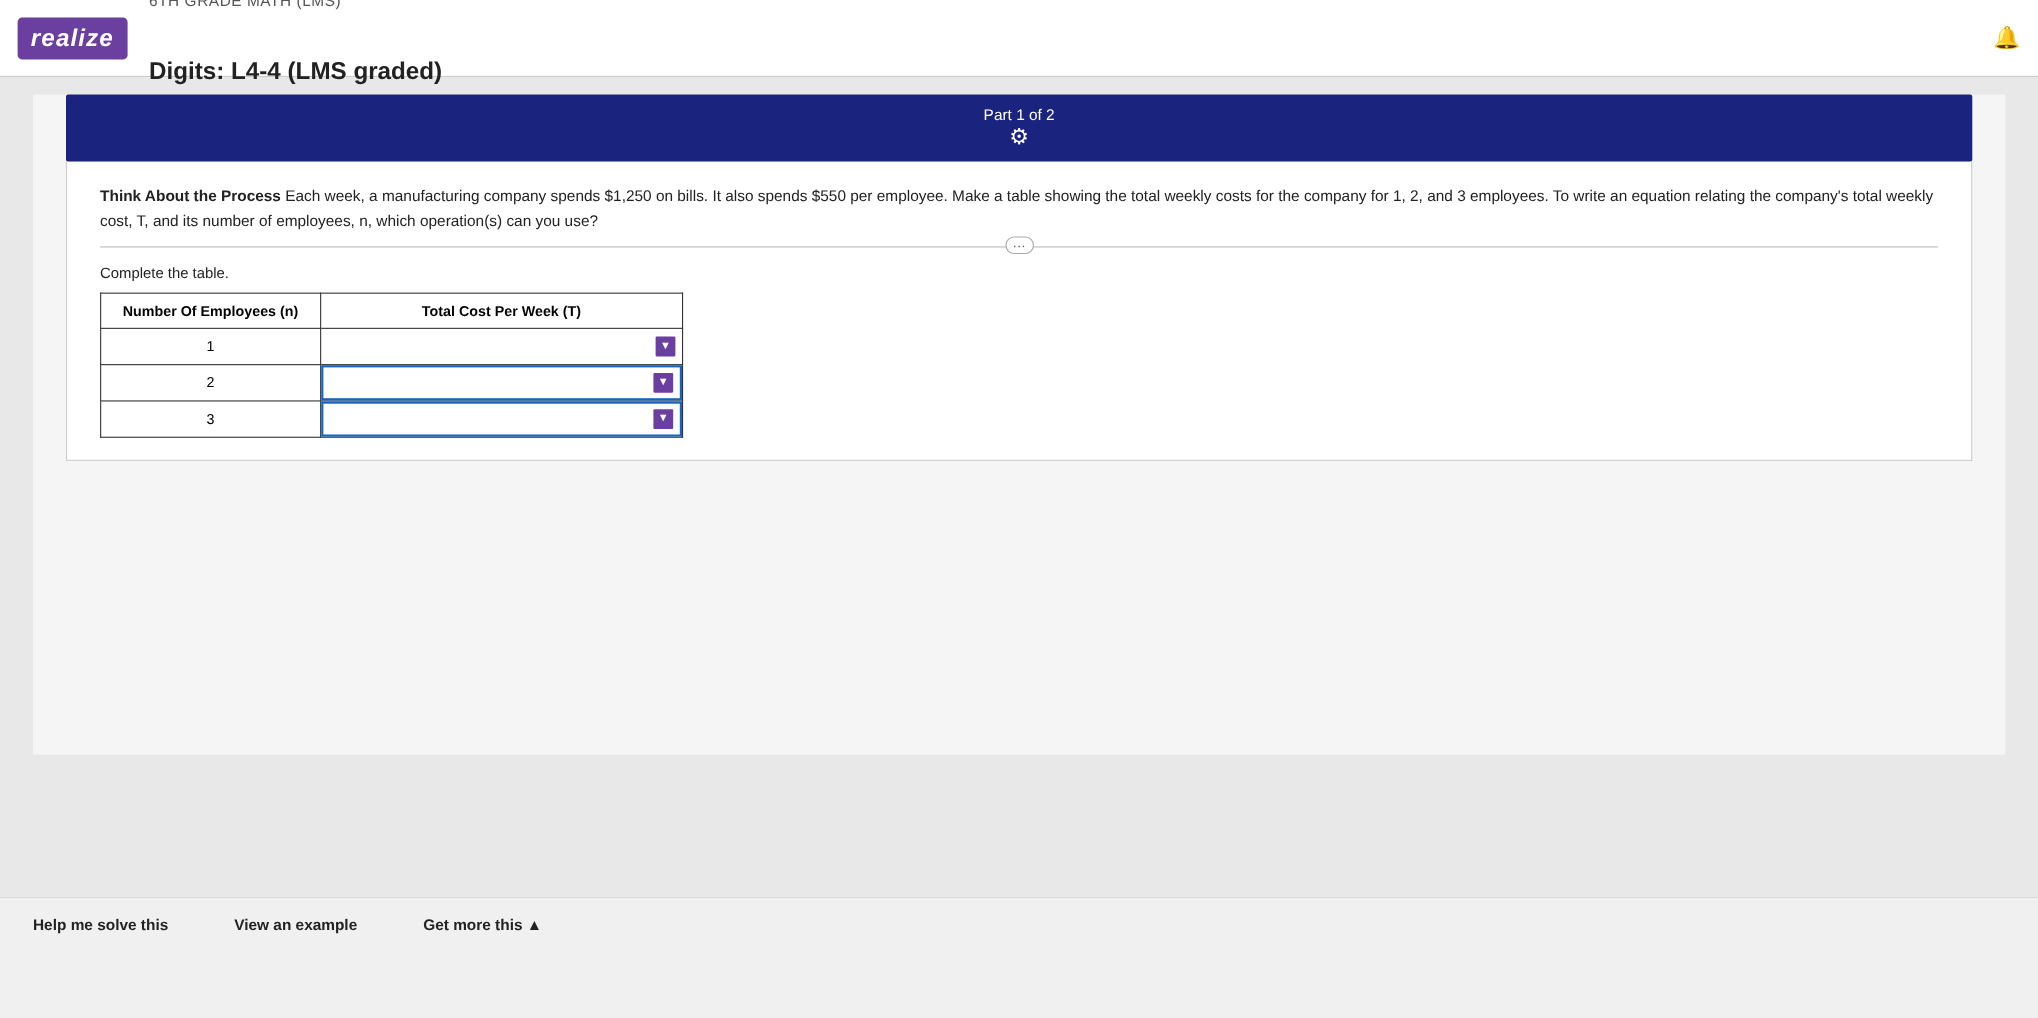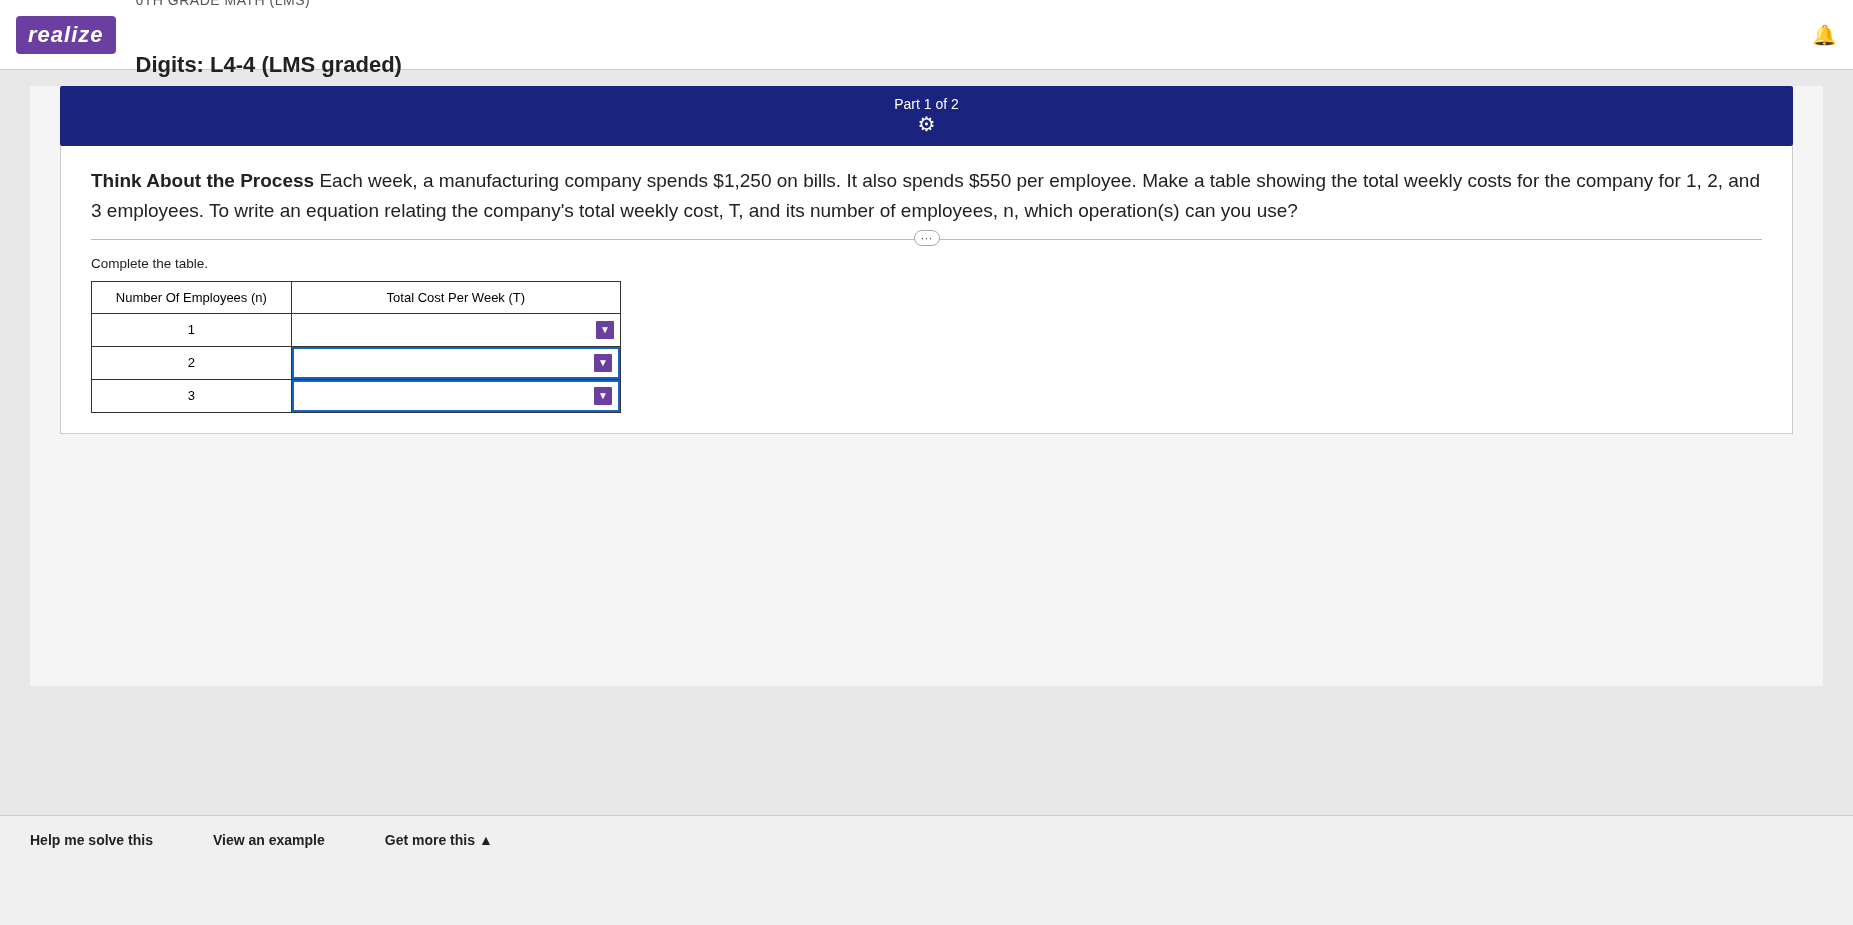--- a/index.html
+++ b/index.html
@@ -76,21 +76,21 @@
     
     .main-content {
       background: #fff;
       margin: 0 30px;
       padding: 20px 30px 20px 30px;
       border: 1px solid #ccc;
       border-top: none;
     }
 
     .question-text {
-      font-size: 19px;
+      font-size: 14px;
       line-height: 1.6;
       color: #222;
       margin-bottom: 2px;
     }
     .question-text strong {
       font-weight: bold;
     }
 
     
     .separator {
@@ -123,21 +123,21 @@
     .data-table {
       border-collapse: collapse;
       width: 530px;
       margin-left: 0;
     }
     .data-table th {
       background: #fff;
       border: 1px solid #333;
       padding: 8px 14px;
       font-size: 13px;
-      font-weight: normal;
+      font-weight: bold;
       text-align: center;
     }
     .data-table td {
       border: 1px solid #333;
       padding: 4px 10px;
       text-align: center;
       font-size: 13px;
     }
     .data-table td.num-cell {
       width: 200px;

